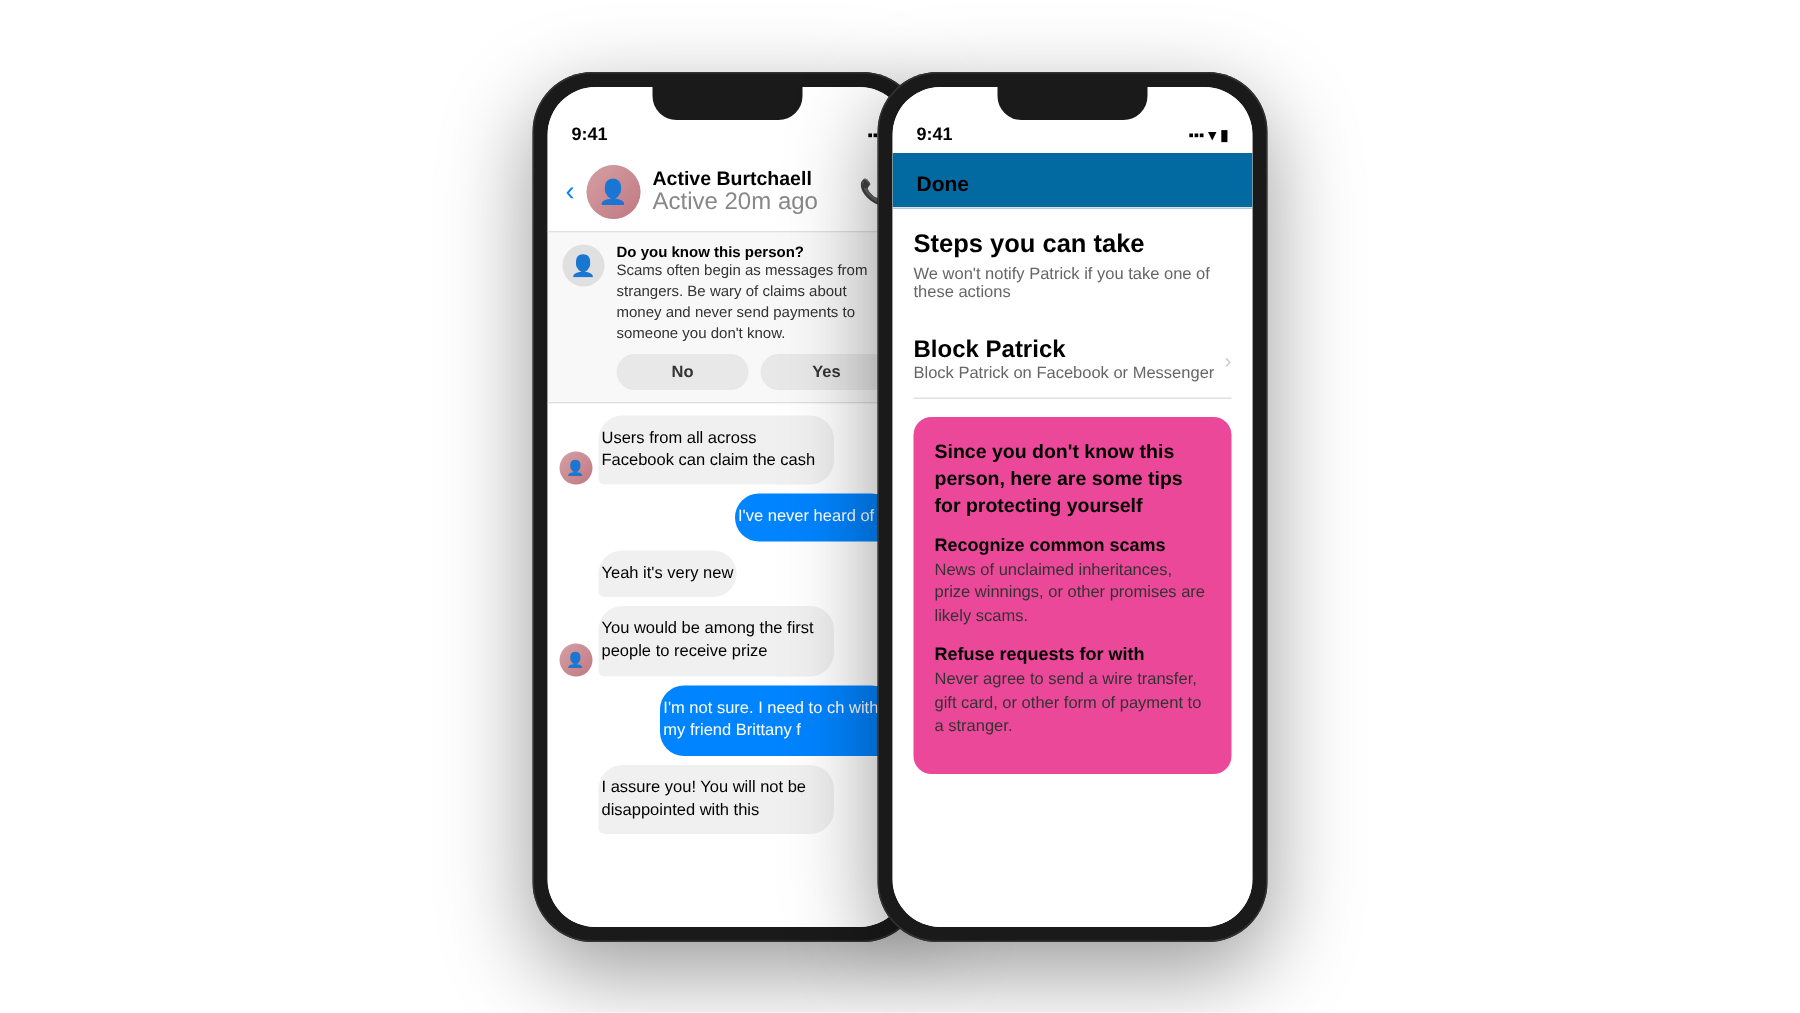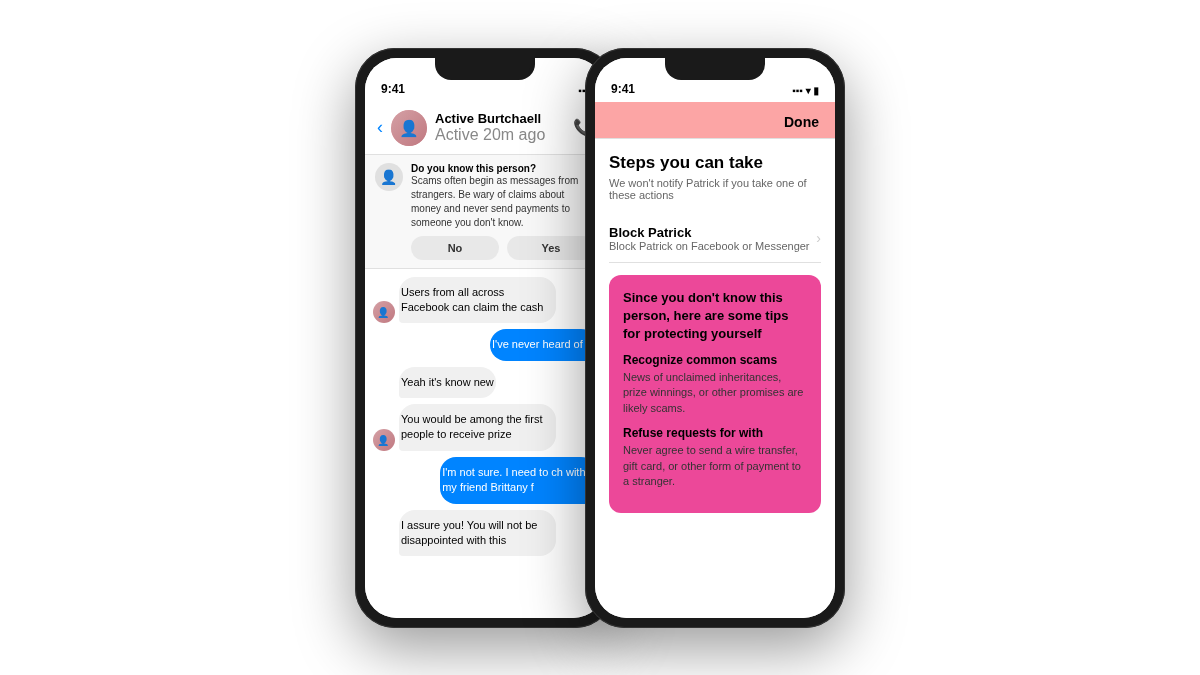--- a/index.html
+++ b/index.html
@@ -291,24 +291,23 @@
     
     .safety-screen {
       background: #fff;
       flex: 1;
       display: flex;
       flex-direction: column;
     }
 
     .safety-header {
       padding: 12px 16px 8px;
-      background: #fca5a5;
+      background: #0369a1;
       border-bottom: 1px solid #e0e0e0;
       display: flex;
-      justify-content: flex-end;
     }
 
     .done-btn {
       color: #000;
       font-size: 14px;
       font-weight: 600;
     }
 
     .safety-content {
       padding: 14px;
@@ -332,21 +331,21 @@
     .block-row {
       display: flex;
       align-items: center;
       justify-content: space-between;
       padding: 10px 0;
       border-bottom: 1px solid #e0e0e0;
       margin-bottom: 12px;
     }
 
     .block-title {
-      font-size: 13px;
+      font-size: 16px;
       font-weight: 700;
       color: #000;
     }
 
     .block-subtitle {
       font-size: 11px;
       color: #666;
     }
 
     .chevron {
@@ -436,21 +435,21 @@
 
         <div class="msg-row sent">
           <div class="bubble sent">
             <span>I've never heard of th</span>
           </div>
         </div>
 
         <div class="msg-row received">
           <div style="width:22px;flex-shrink:0;"></div>
           <div class="bubble received">
-            <span>Yeah it's know new</span>
+            <span>Yeah it's very new</span>
           </div>
         </div>
 
         <div class="msg-row received">
           <div class="msg-avatar"></div>
           <div class="bubble received">
             <span>You would be among the first people to receive prize</span>
           </div>
         </div>
 

